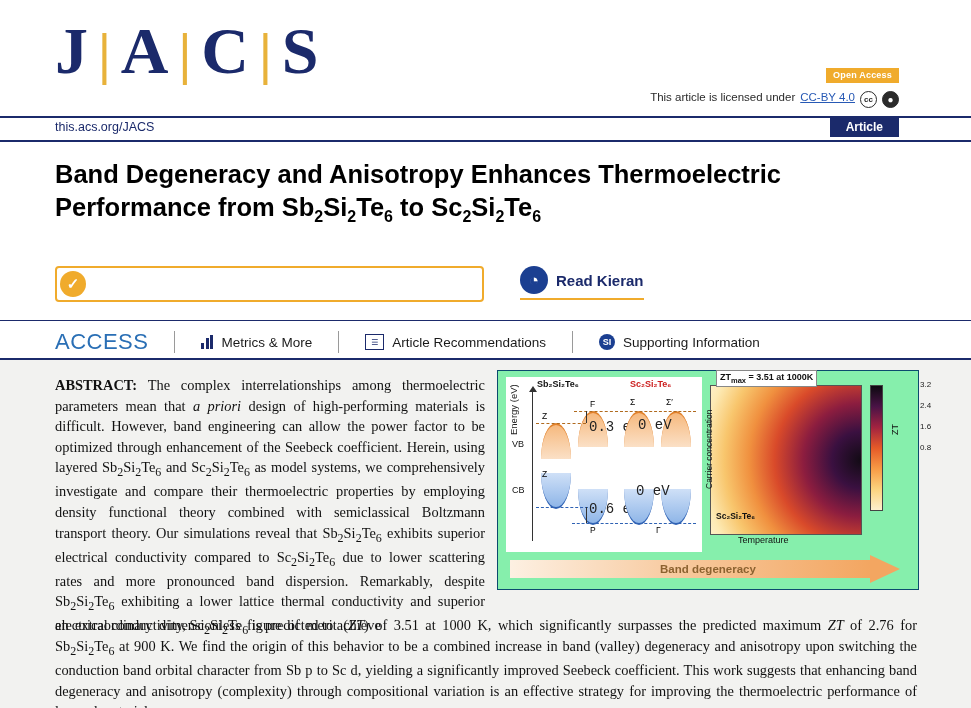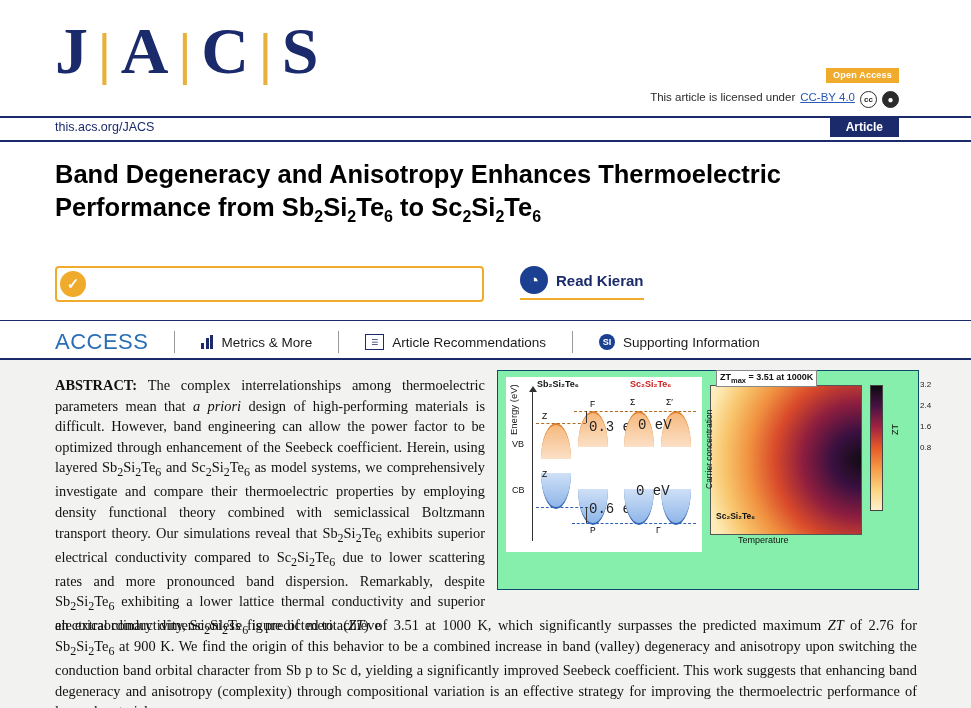--- a/index.html
+++ b/index.html
@@ -584,15 +584,20 @@
 
       <div class="cbar"></div>
       <div class="cbar-ticks">
         <div>3.2</div>
         <div>2.4</div>
         <div>1.6</div>
         <div>0.8</div>
       </div>
       <div class="g-label" style="left:392px; top:64px; font-size:9px; color:#111; transform:rotate(-90deg); transform-origin:left top;">ZT</div>
 
+      <div class="bd-arrow">
+        <div class="body"></div>
+        <div class="head"></div>
+        <div class="txt">Band degeneracy</div>
+      </div>
     </div>
   </div>
 </div>
 
 </body></html>

